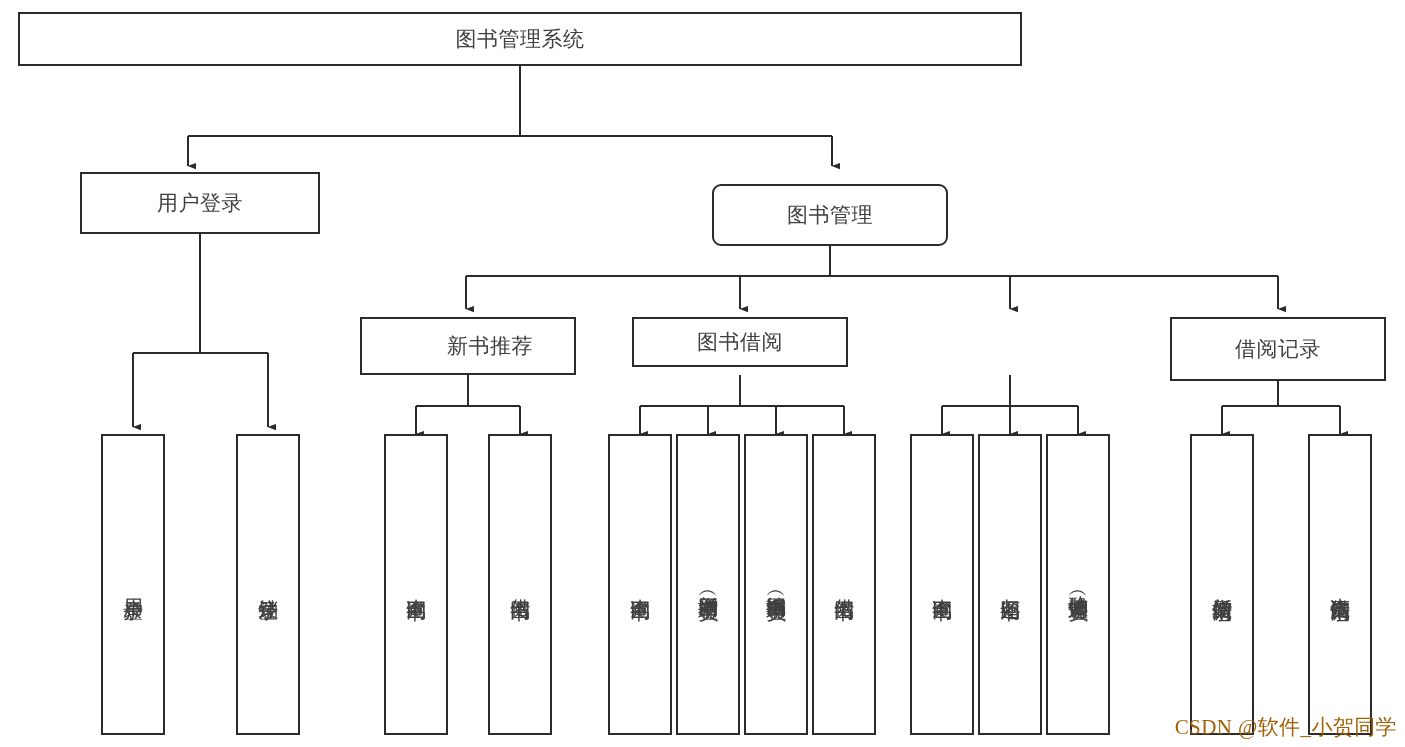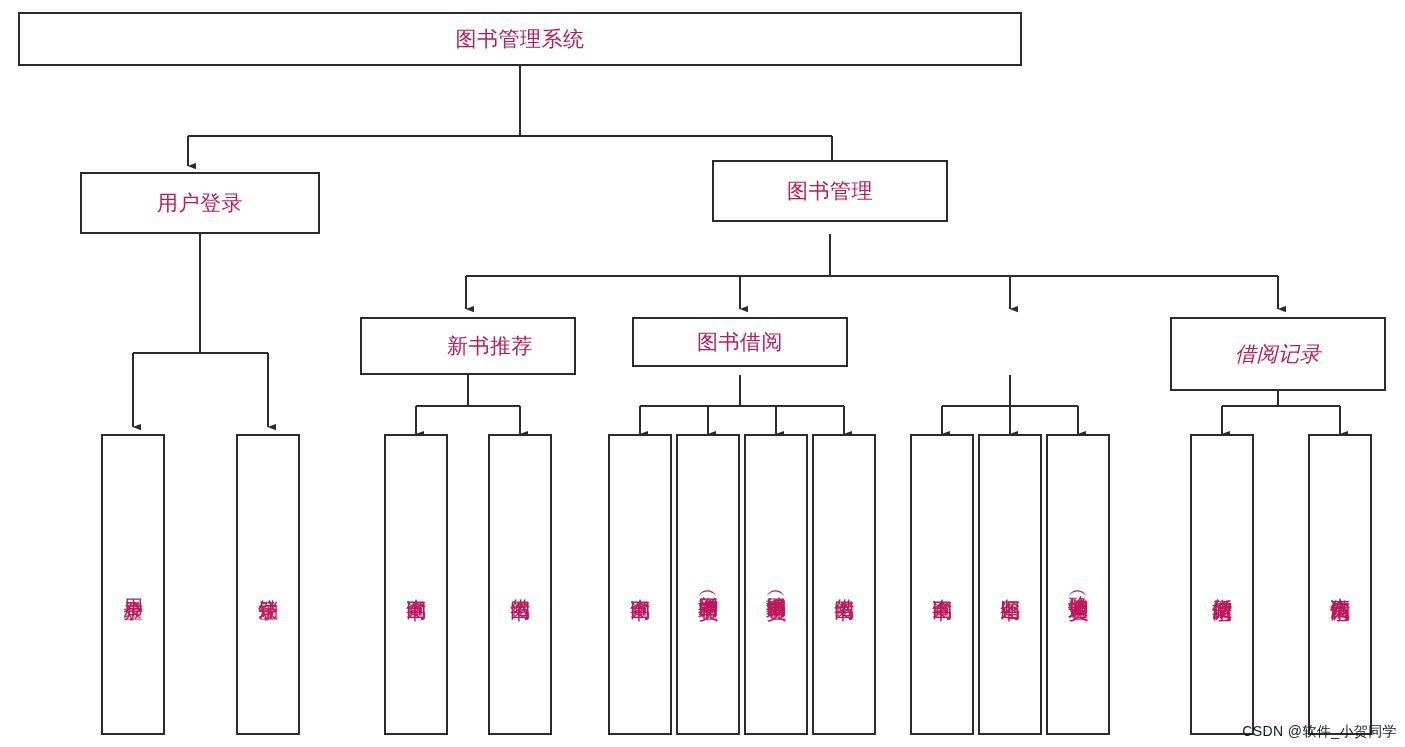--- a/index.html
+++ b/index.html
@@ -32,21 +32,21 @@
     border: 2.5px solid #2b2b2b;
     background: #ffffff;
     display: flex;
     align-items: center;
     justify-content: center;
     z-index: 2;
   }
   .node-label {
     font-size: 21px;
     line-height: 1.25;
-    color: #be185d;
+    color: #404040;
     letter-spacing: 0.5px;
     white-space: nowrap;
   }
   
   .node.horiz .node-label {
     writing-mode: horizontal-tb;
   }
   
   .node.vert {
     align-items: center;
@@ -57,25 +57,26 @@
     text-orientation: upright;
     font-size: 20px;
     line-height: 1.18;
     letter-spacing: 1px;
     max-height: 280px;
   }
   .watermark {
     position: absolute;
     right: 8px;
     bottom: 6px;
-    font-size: 14px;
-    color: #0f172a;
+    font-size: 21px;
+    color: #a16207;
     white-space: nowrap;
     z-index: 5;
     letter-spacing: 0.4px;
+    font-family: Liberation Serif, serif;
   }
 </style>
 </head>
 <body>
 
 <div id="canvas">
 
   <svg id="edges" viewBox="0 0 1405 747">
     <defs>
       <marker id="arrowhead" markerWidth="7" markerHeight="9" refX="3.2" refY="8.4" orient="auto" markerUnits="userSpaceOnUse">
@@ -128,34 +129,34 @@
   </svg>
 
   <div class="node horiz" style="left:18px; top:12px; width:1004px; height:54px;">
     <span class="node-label">图书管理系统</span>
   </div>
 
   <div class="node horiz" style="left:80px; top:172px; width:240px; height:62px;">
     <span class="node-label">用户登录</span>
   </div>
 
-  <div class="node horiz" style="left:712px; top:160px; width:236px; height:62px;">
+  <div class="node horiz" style="left:712px; top:184px; width:236px; height:62px;border-radius:9px;">
     <span class="node-label">图书管理</span>
   </div>
 
   <div class="node horiz" style="left:360px; top:317px; width:216px; height:58px;padding-left:44px;">
     <span class="node-label">新书推荐</span>
   </div>
 
   <div class="node horiz" style="left:632px; top:317px; width:216px; height:50px;">
     <span class="node-label">图书借阅</span>
   </div>
 
 
-  <div class="node horiz" style="left:1170px; top:317px; width:216px; height:74px;font-style:italic;">
+  <div class="node horiz" style="left:1170px; top:317px; width:216px; height:64px;">
     <span class="node-label">借阅记录</span>
   </div>
 
   <div class="node vert" style="left:101px; top:434px; width:64px; height:301px;">
     <span class="node-label">用户登录</span>
   </div>
 
   <div class="node vert" style="left:236px; top:434px; width:64px; height:301px;">
     <span class="node-label">注销登录</span>
   </div>

